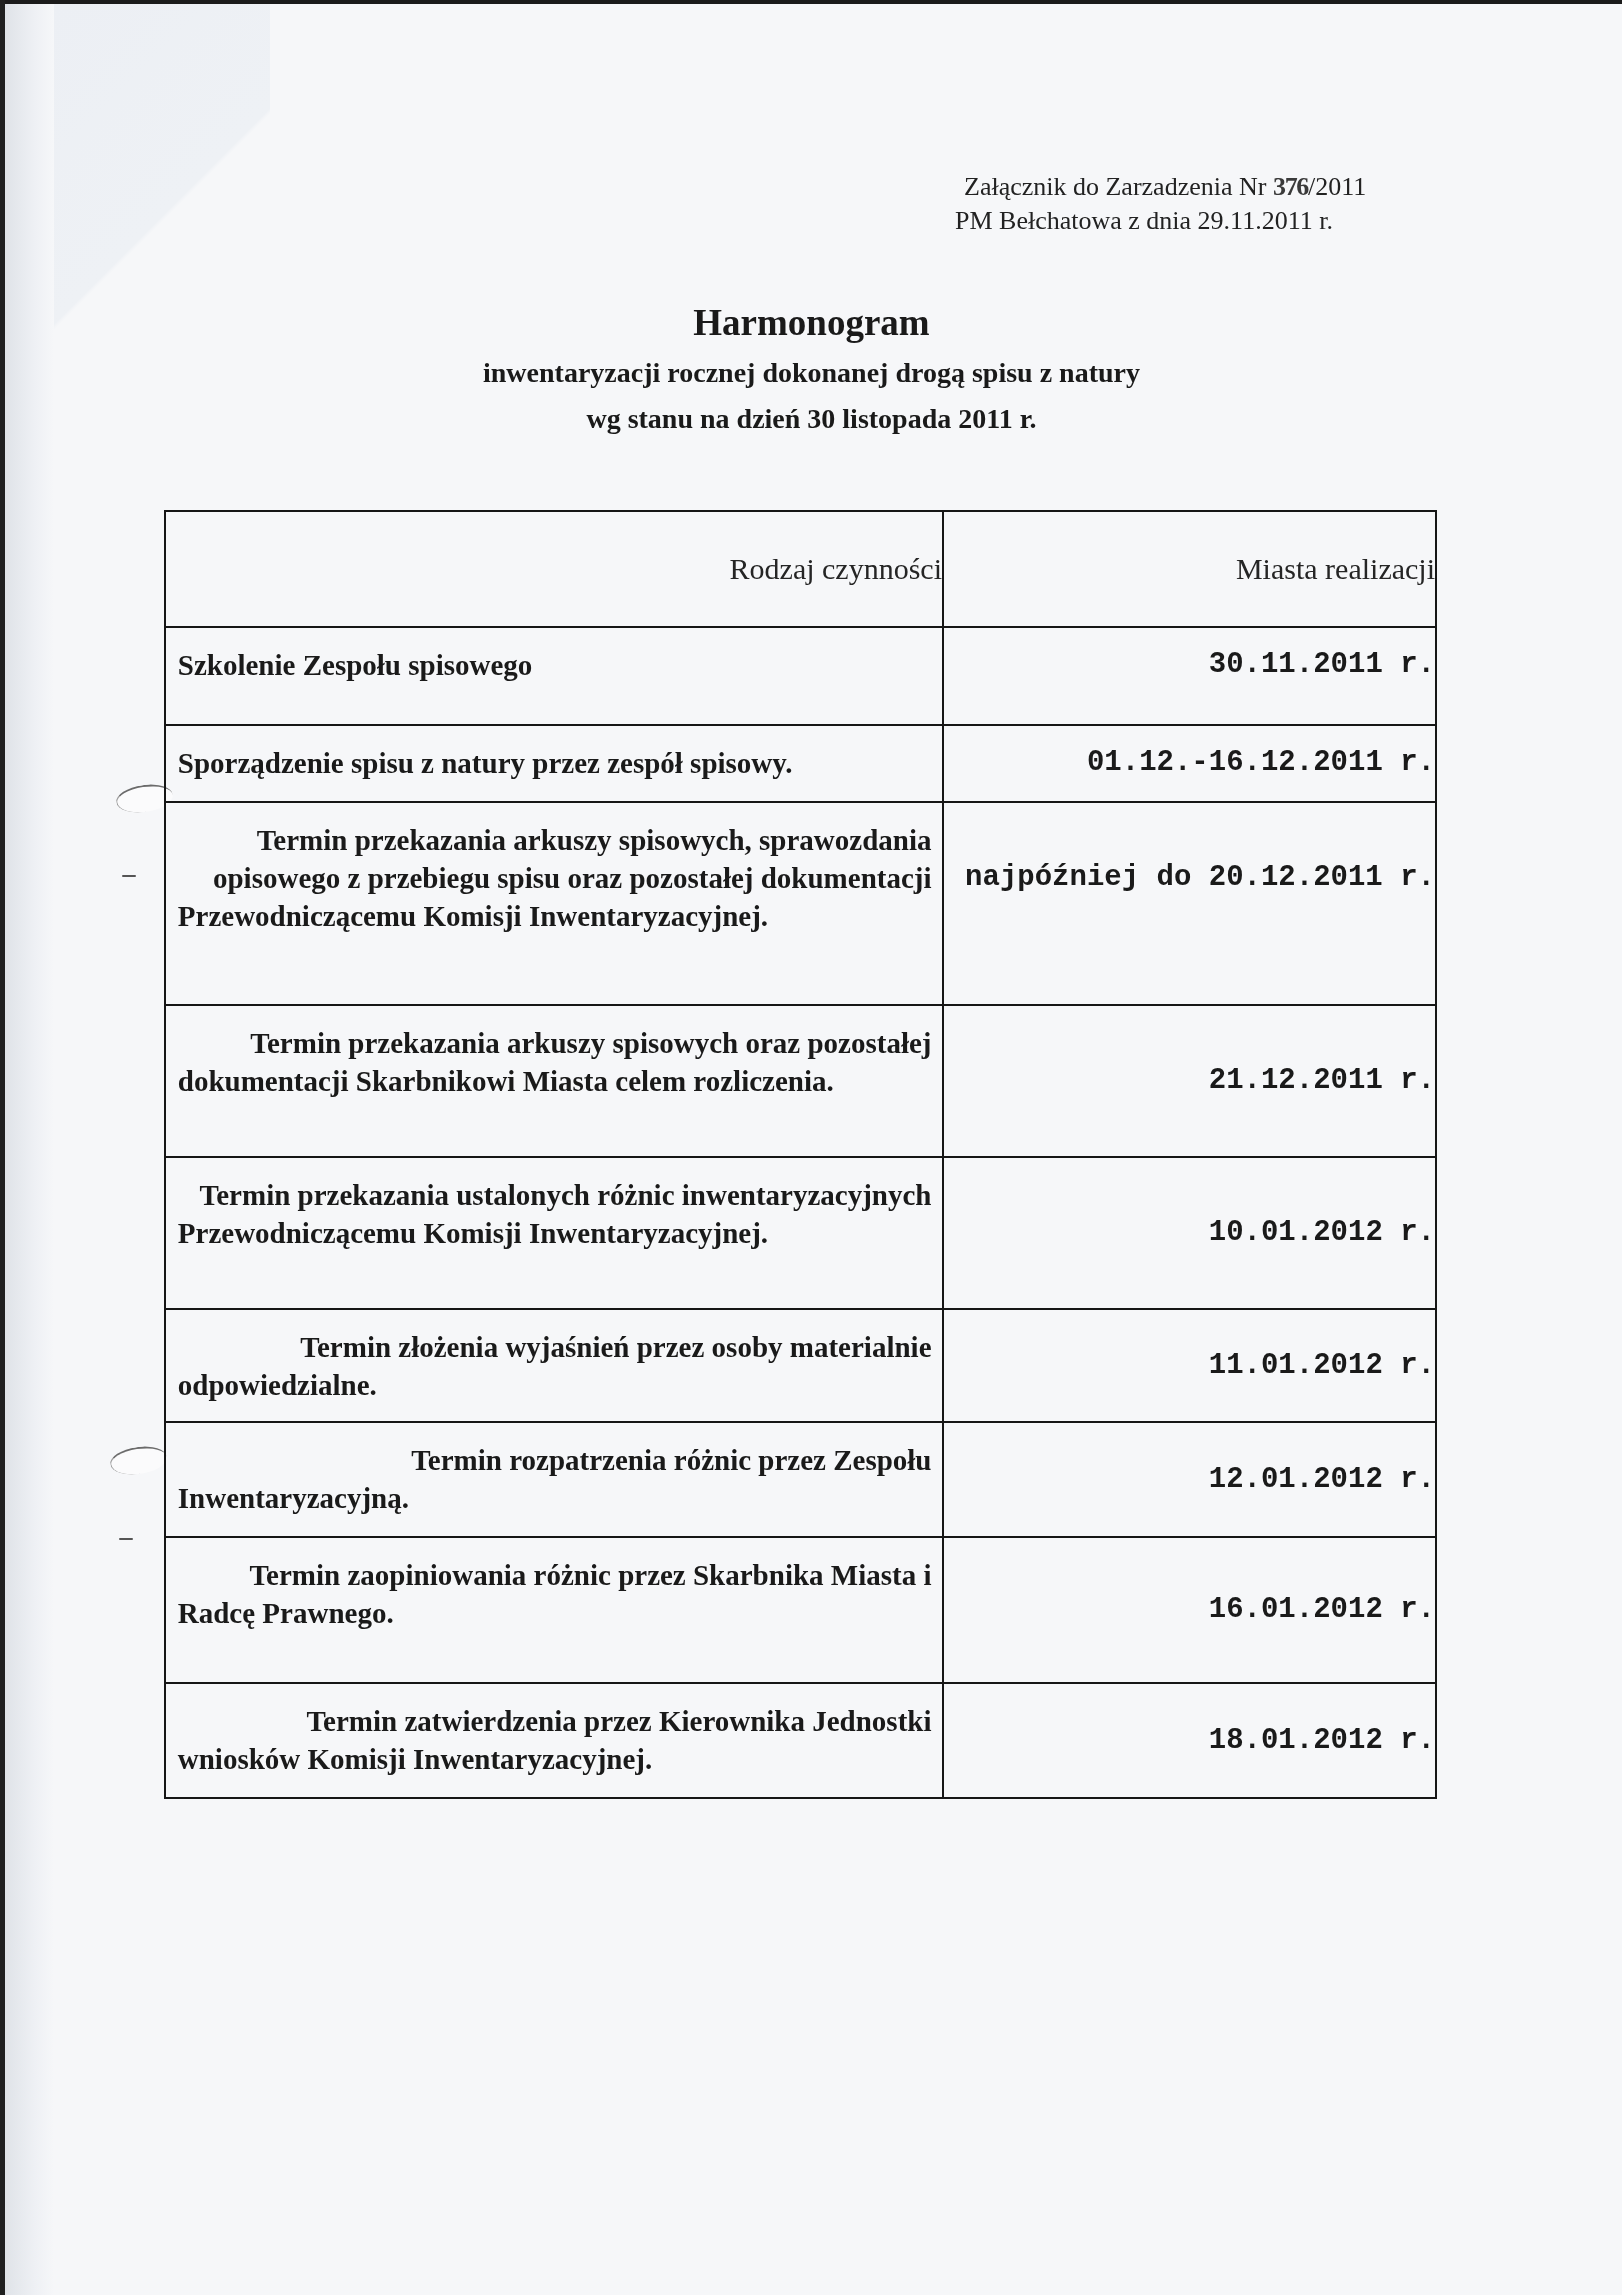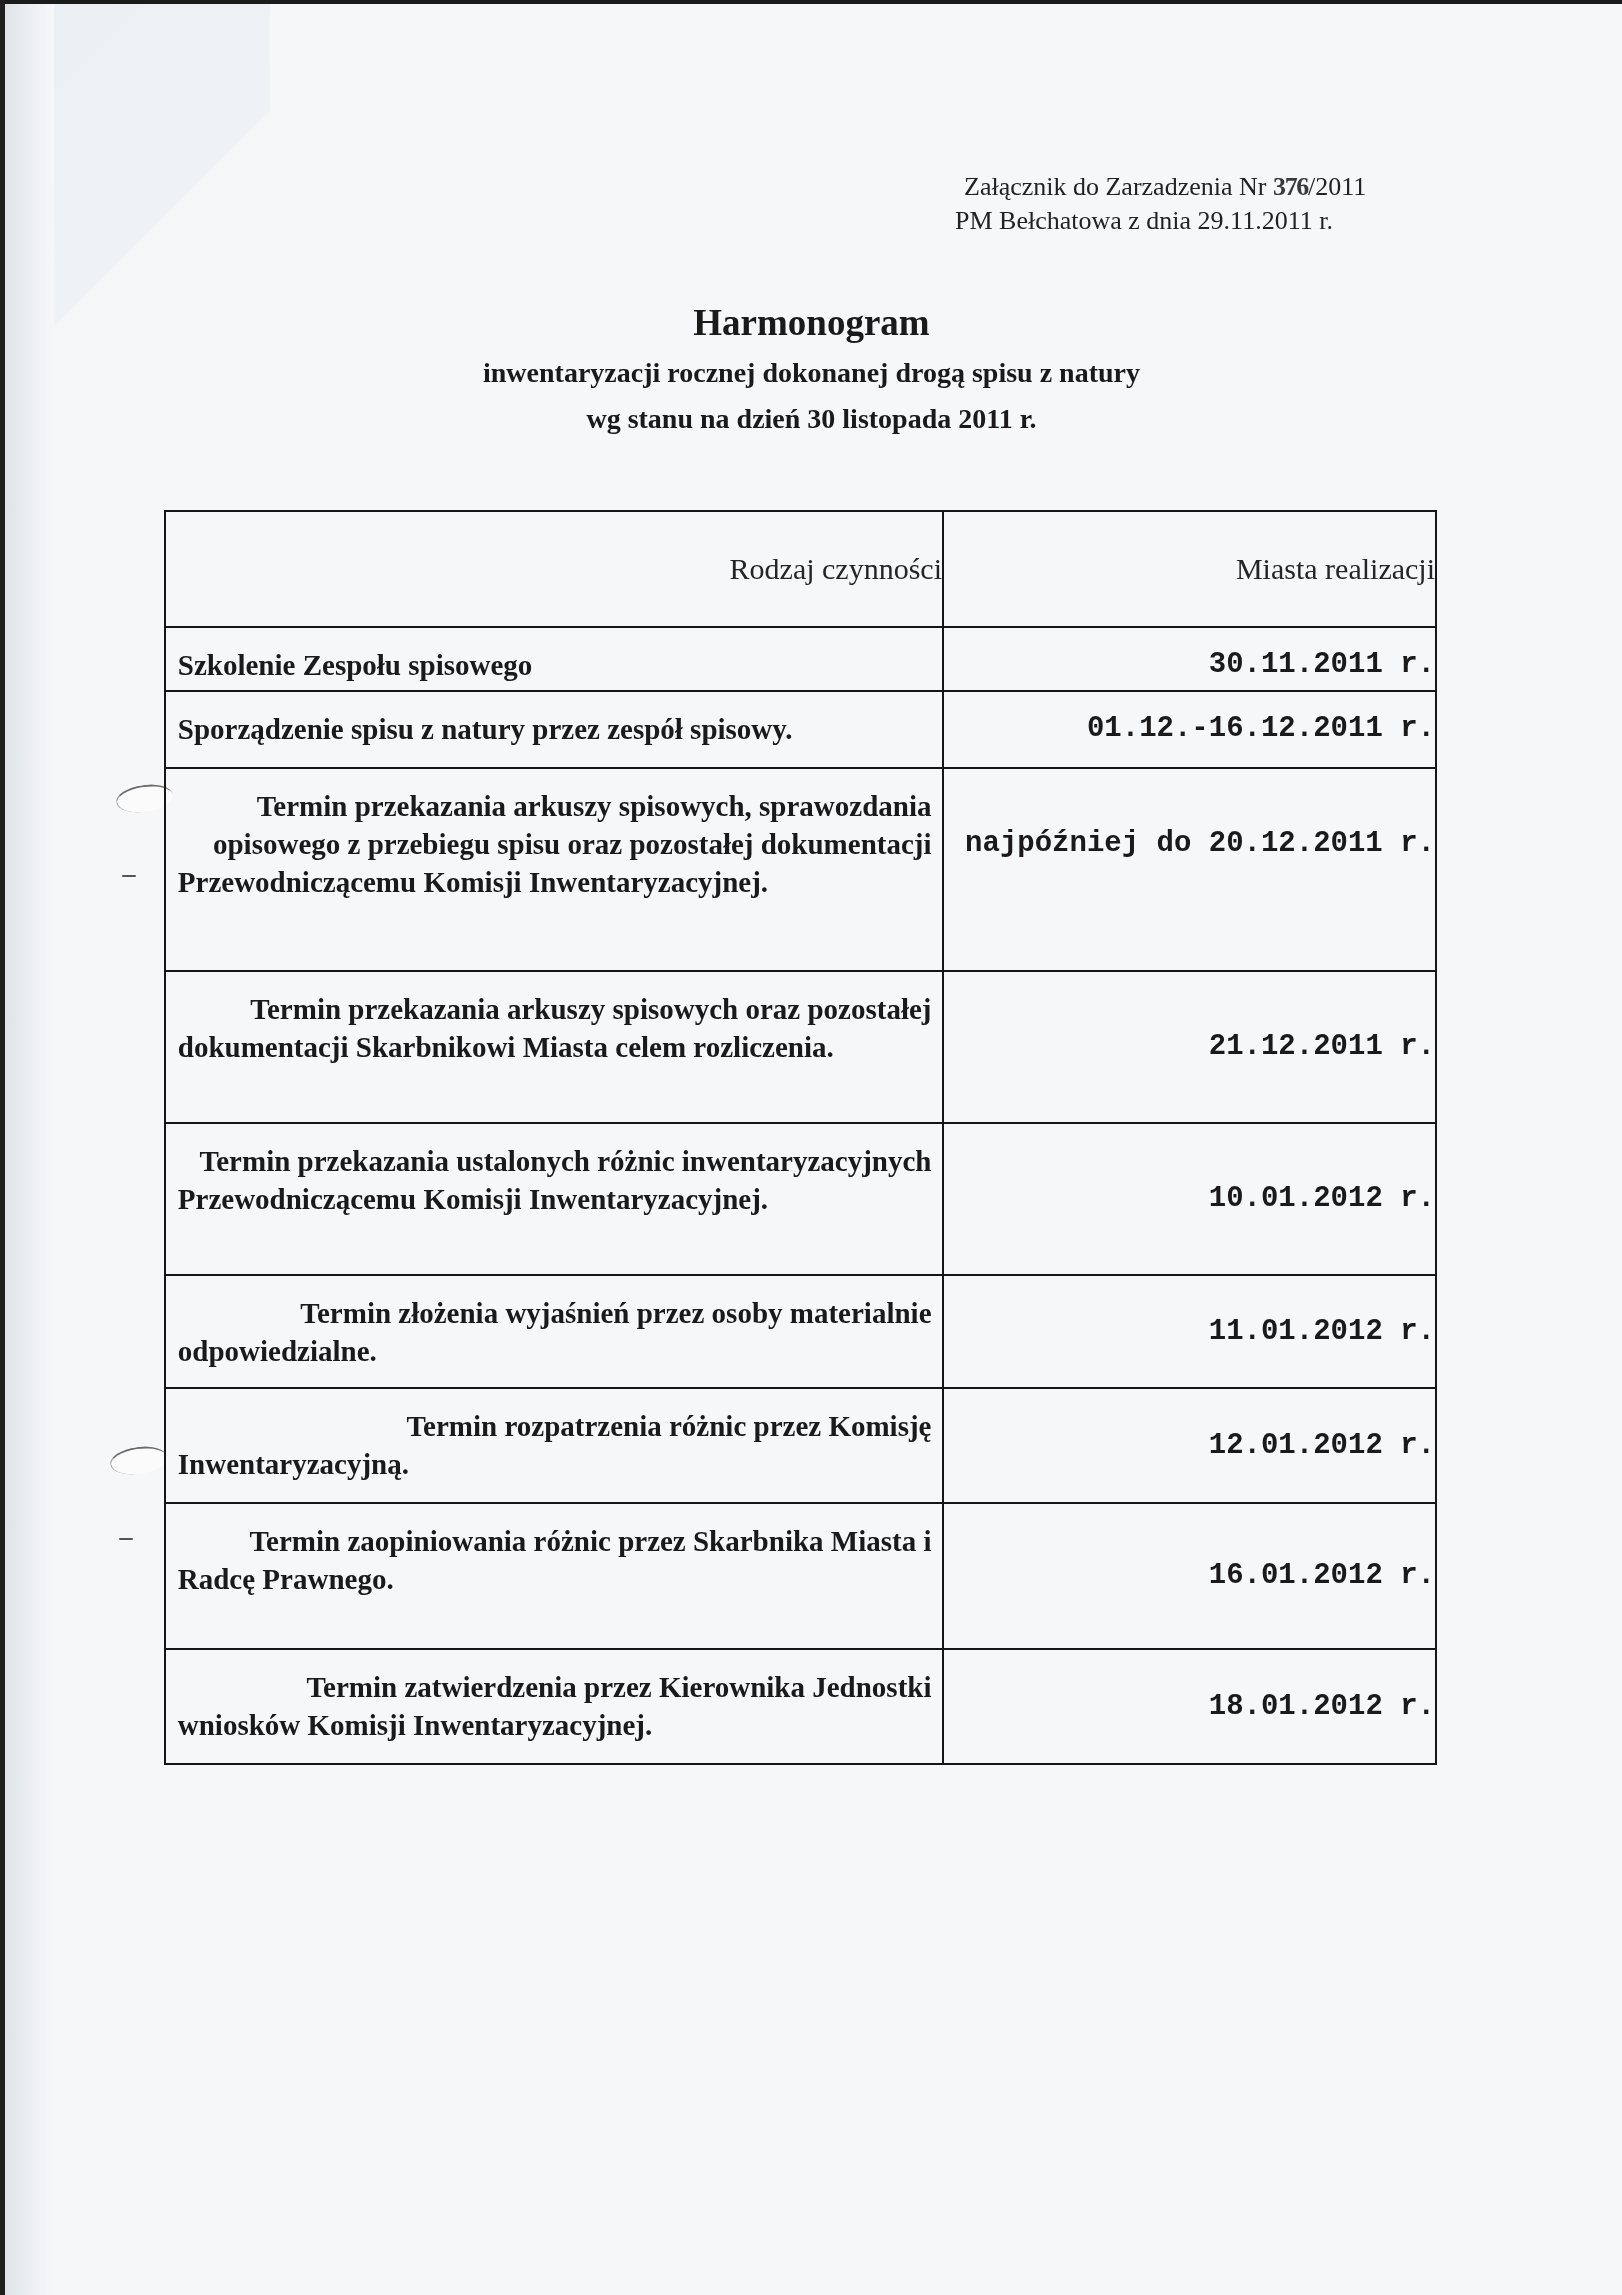--- a/index.html
+++ b/index.html
@@ -78,21 +78,21 @@
       <col class="c-activity">
       <col class="c-deadline">
     </colgroup>
   <thead>
     <tr>
       <th>Rodzaj czynności</th>
       <th>Miasta realizacji</th>
     </tr>
   </thead>
   <tbody>
-    <tr style="height:64px">
+    <tr style="height:98px">
       <td class="activity">Szkolenie Zespołu spisowego</td>
       <td class="deadline">30.11.2011 r.</td>
     </tr>
     <tr style="height:77px">
       <td class="activity">Sporządzenie spisu z natury przez zespół spisowy.</td>
       <td class="deadline">01.12.-16.12.2011 r.</td>
     </tr>
     <tr style="height:203px">
       <td class="activity">Termin przekazania arkuszy spisowych, sprawozdania opisowego z przebiegu spisu oraz pozostałej dokumentacji Przewodniczącemu Komisji Inwentaryzacyjnej.</td>
       <td class="deadline" style="padding-top:56px !important">najpóźniej do 20.12.2011 r.</td>
@@ -103,21 +103,21 @@
     </tr>
     <tr style="height:152px">
       <td class="activity">Termin przekazania ustalonych różnic inwentaryzacyjnych Przewodniczącemu Komisji Inwentaryzacyjnej.</td>
       <td class="deadline" style="padding-top:56px !important">10.01.2012 r.</td>
     </tr>
     <tr style="height:113px">
       <td class="activity">Termin złożenia wyjaśnień przez osoby materialnie odpowiedzialne.</td>
       <td class="deadline mid">11.01.2012 r.</td>
     </tr>
     <tr style="height:115px">
-      <td class="activity">Termin rozpatrzenia różnic przez Komisję Inwentaryzacyjną.</td>
+      <td class="activity">Termin rozpatrzenia różnic przez Zespołu Inwentaryzacyjną.</td>
       <td class="deadline mid">12.01.2012 r.</td>
     </tr>
     <tr style="height:146px">
       <td class="activity">Termin zaopiniowania różnic przez Skarbnika Miasta i Radcę Prawnego.</td>
       <td class="deadline mid">16.01.2012 r.</td>
     </tr>
     <tr style="height:115px">
       <td class="activity">Termin zatwierdzenia przez Kierownika Jednostki wniosków Komisji Inwentaryzacyjnej.</td>
       <td class="deadline mid">18.01.2012 r.</td>
     </tr>

